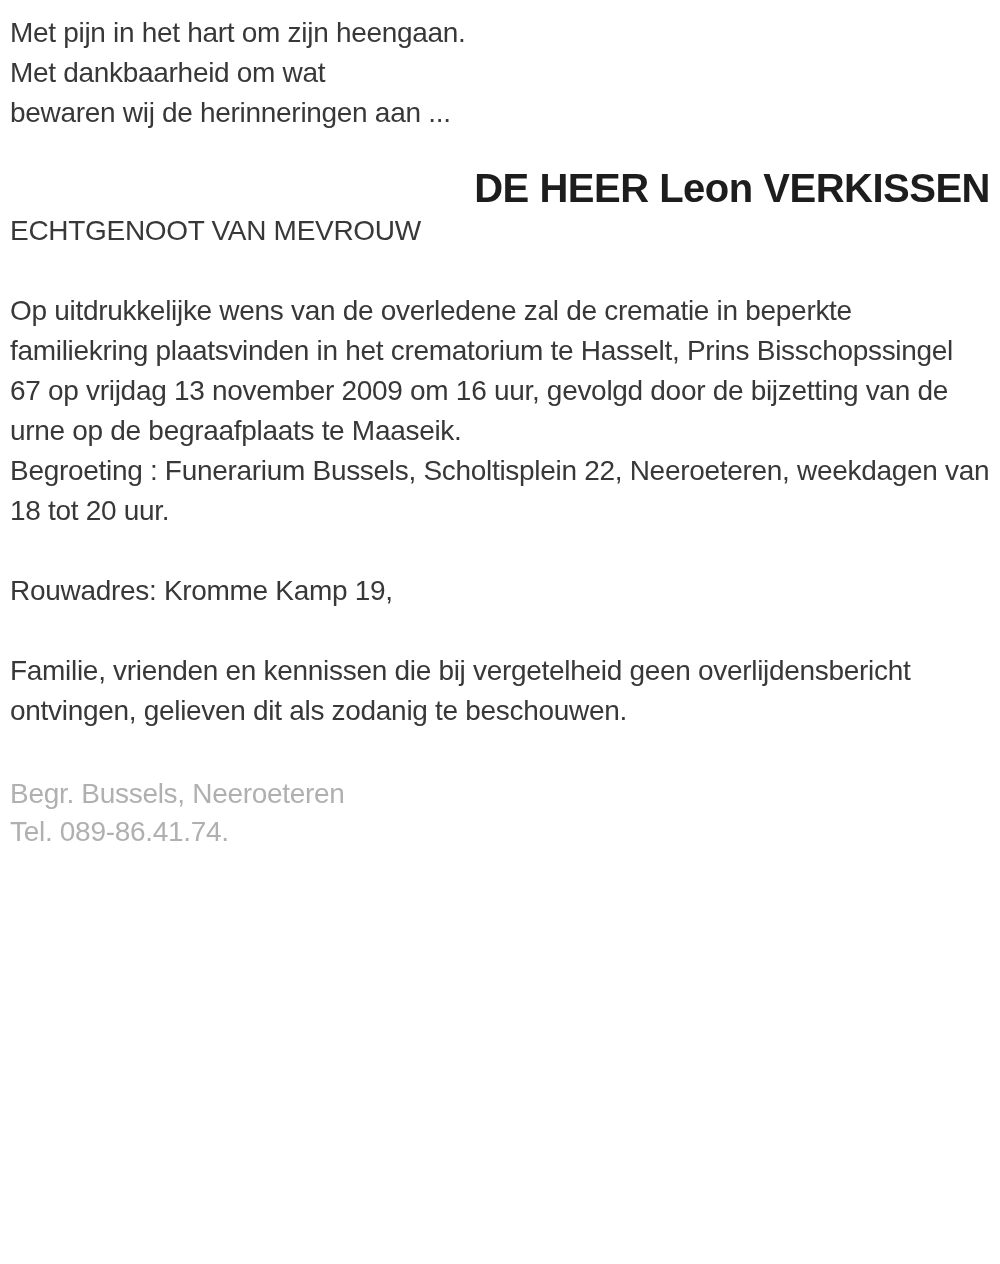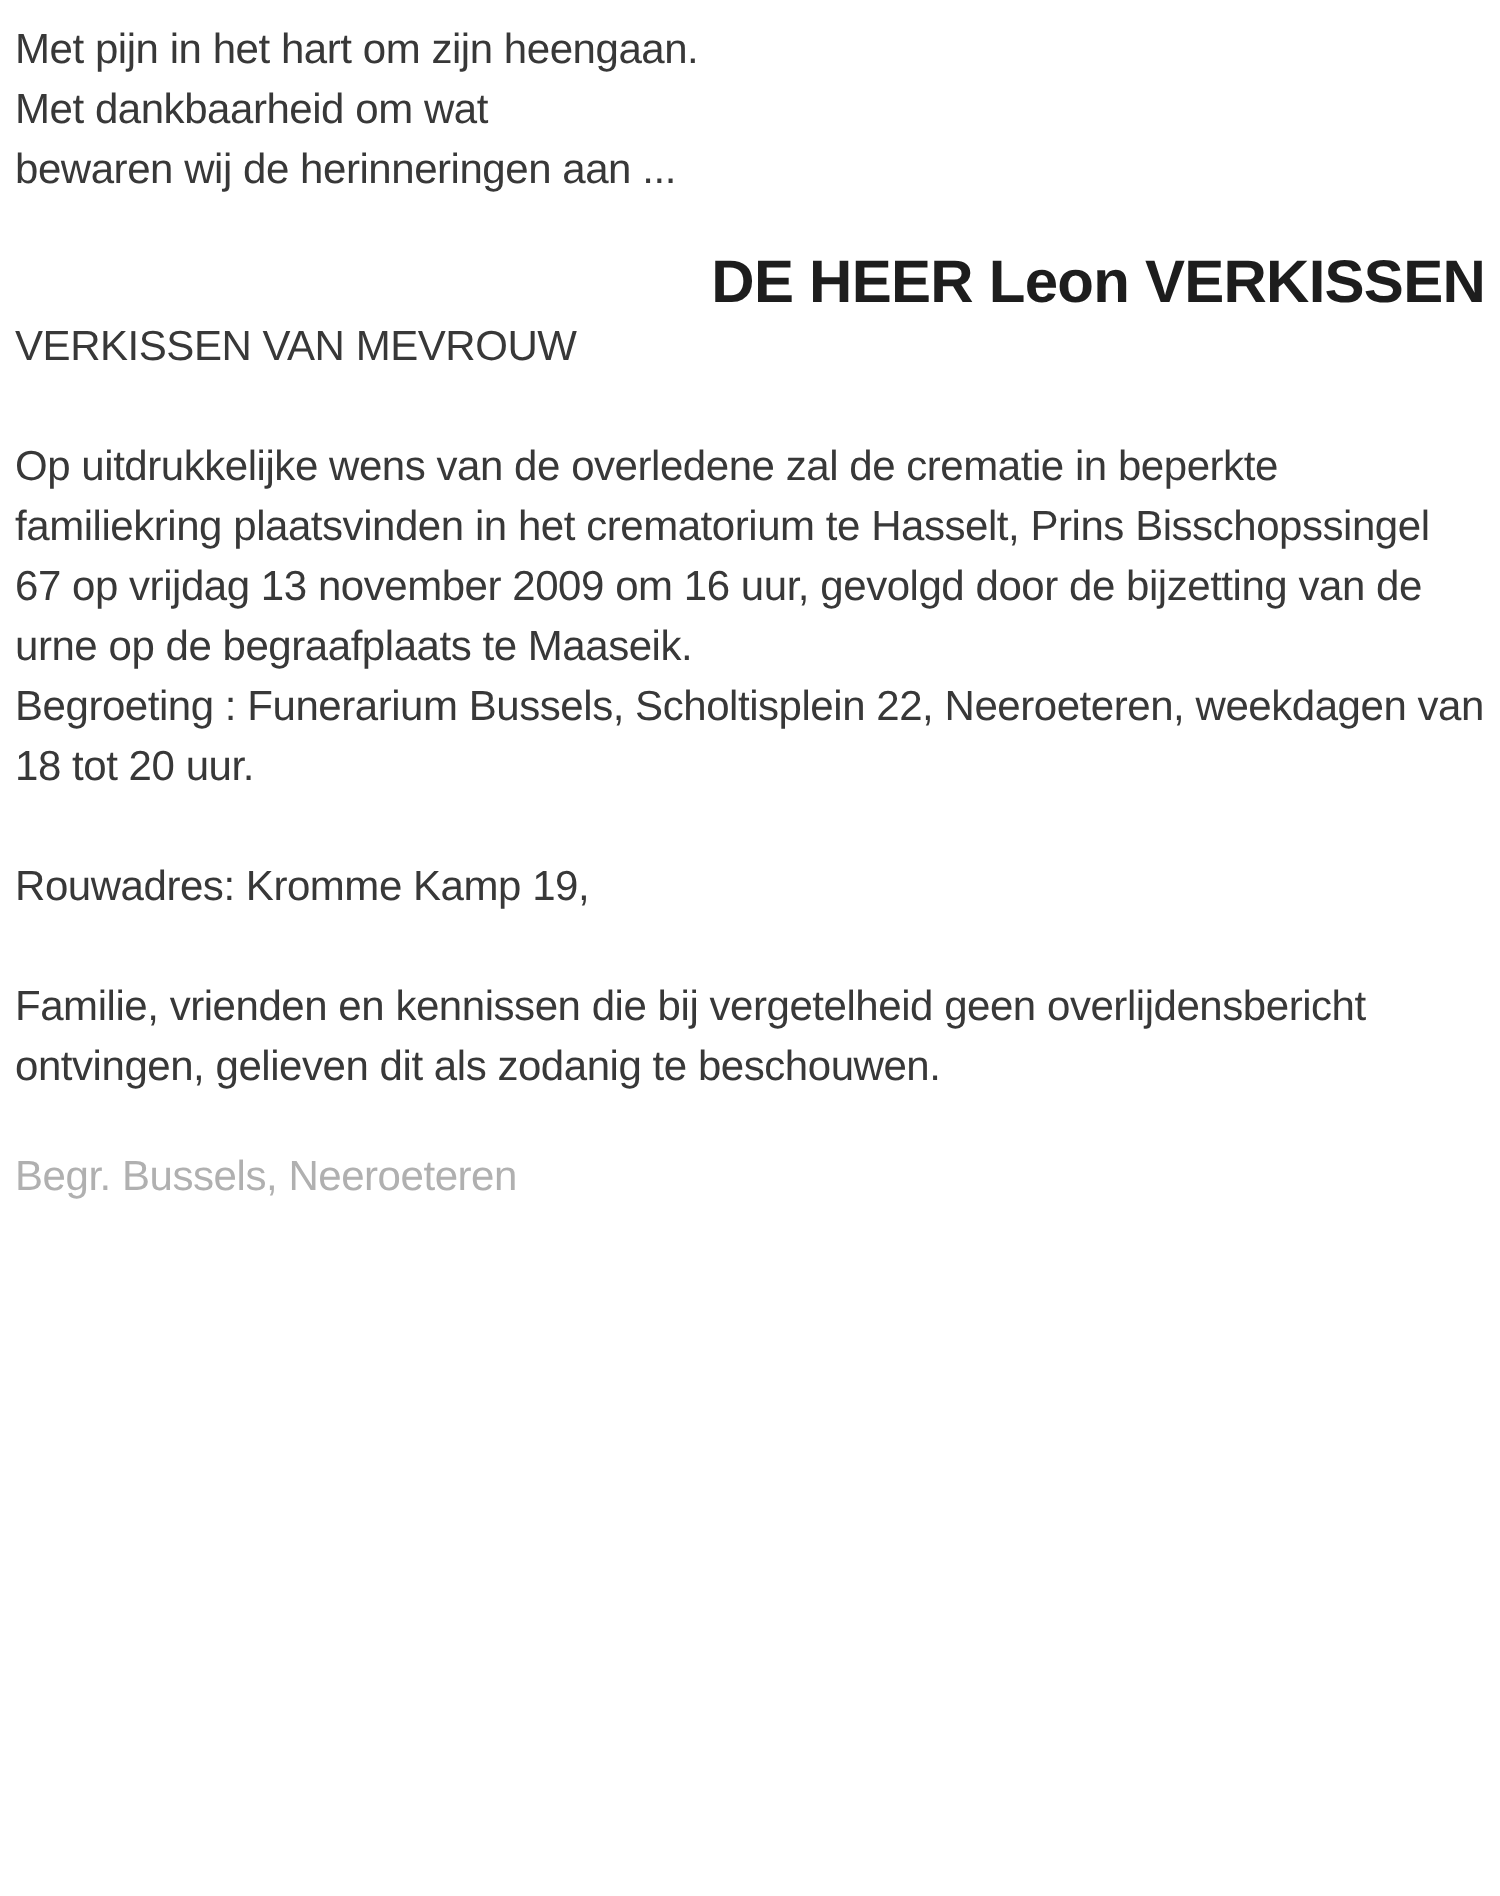--- a/index.html
+++ b/index.html
@@ -28,49 +28,50 @@
     color: #1d1d1d;
     letter-spacing: -0.5px;
     white-space: nowrap;
     text-align: right;
   }
   .relation-line, .spouse-line { white-space: nowrap; }
   .para { margin-top: 40px; }
   .para-first { margin-top: 46px; }
   .address-line { white-space: nowrap; }
   .footer {
-    margin-top: 34px;
+    margin-top: 44px;
     color: #b0b0b0;
     line-height: 38px;
   }
   .footer-line { white-space: nowrap; }
 </style>
 </head>
 <body>
 
 <div class="announcement">
 
   <div class="verse">
     <div class="verse-line">Met pijn in het hart om zijn heengaan.</div>
     <div class="verse-line">Met dankbaarheid om wat</div>
     <div class="verse-line">bewaren wij de herinneringen aan ...</div>
   </div>
 
   <div class="deceased-name">DE HEER Leon VERKISSEN</div>
-  <div class="relation-line">VERKISSEN VAN MEVROUW</div>
+  <div class="relation-line">ECHTGENOOT VAN MEVROUW</div>
 
 
   <div class="para">
     <div>Op uitdrukkelijke wens van de overledene zal de crematie in beperkte familiekring plaatsvinden in het crematorium te Hasselt, Prins Bisschopssingel 67 op vrijdag 13 november 2009 om 16 uur, gevolgd door de bijzetting van de urne op de begraafplaats te Maaseik.</div>
     <div>Begroeting : Funerarium Bussels, Scholtisplein 22, Neeroeteren, weekdagen van 18 tot 20 uur.</div>
   </div>
 
   <div class="para">
     <div class="address-line">Rouwadres: Kromme Kamp 19,</div>
   </div>
 
   <div class="para">Familie, vrienden en kennissen die bij vergetelheid geen overlijdensbericht ontvingen, gelieven dit als zodanig te beschouwen.</div>
 
   <div class="footer">
     <div class="footer-line">Begr. Bussels, Neeroeteren</div>
+    <div class="footer-line">Tel. 089-86.41.74.</div>
   </div>
 
 </div>
 
 </body></html>

